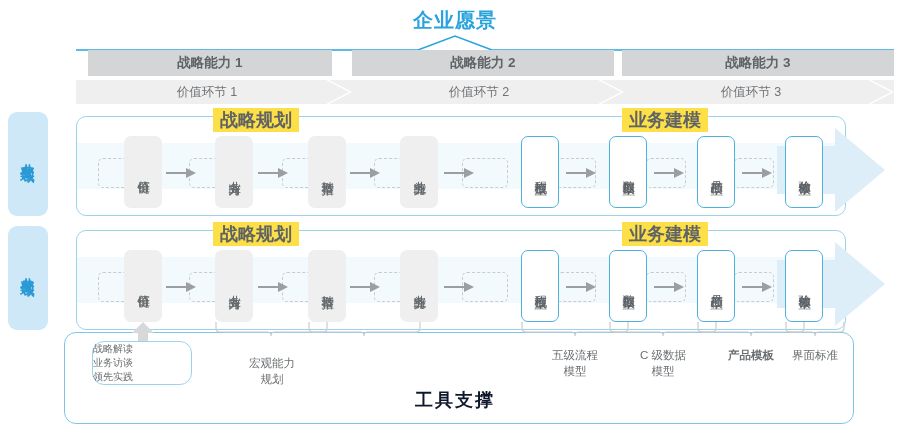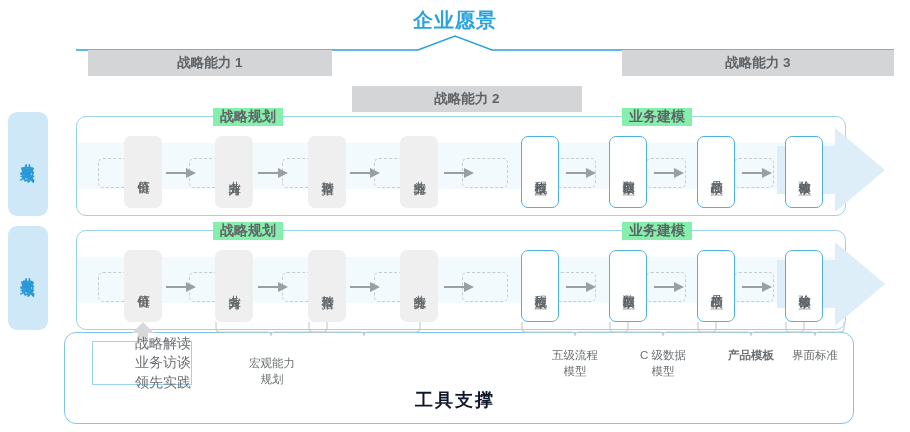--- a/index.html
+++ b/index.html
@@ -68,22 +68,22 @@
   }
   .lane-band {
     position:absolute; left:0; width:100%; height:46px;
     background:#f2fafd;
   }
   
   .lane-arrow { position:absolute; right:-42px; width:110px; height:100px; }
 
   .sec-title {
     position:absolute; display:flex; align-items:center; gap:9px;
-    font-size:14px; font-weight:bold; color:#5f6366; white-space:nowrap;
-    background:#86efac; padding:0 7px;
+    font-size:18px; font-weight:bold; color:#5f6366; white-space:nowrap;
+    background:#fde047; padding:0 7px;
   }
   .sec-rule { position:absolute; height:1px; background:#9bd3ec; }
 
   
   .ph {
     position:absolute; border:1.4px dashed #c9cccd; border-radius:5px;
     background:transparent;
   }
   .node {
     position:absolute; width:38px; height:72px; border-radius:7px;
@@ -99,24 +99,24 @@
 
   .arrow { position:absolute; width:30px; height:12px; }
 
   
   .bracket { position:absolute; }
   .tool-label {
     position:absolute; text-align:center; font-size:11.5px;
     line-height:1.35; color:#6b6f72; white-space:nowrap;
   }
   .tool-box {
-    position:absolute; border:1.2px solid #9bd3ec; border-radius:0;
+    position:absolute; border:1.2px solid #9bd3ec; border-radius:12px;
     background:#ffffff; display:flex; align-items:center;
-    justify-content:flex-end; text-align:center;
-    font-size:14px; line-height:1.4; color:#6b6f72;
+    justify-content:flex-start; text-align:center;
+    font-size:10px; line-height:1.4; color:#6b6f72;
   }
   .up-arrow { position:absolute; width:22px; height:26px; }
 
   .outer-box {
     position:absolute; left:64px; top:332px; width:790px; height:92px;
     border:1.3px solid #7fc6e6; border-radius:12px;
   }
   .footer-title {
     position:absolute; left:0; top:388px; width:910px;
     text-align:center; font-size:18px; font-weight:bold;
@@ -133,28 +133,51 @@
   </div>
 
   <svg class="peak" viewBox="0 0 910 18" preserveAspectRatio="none">
     <polyline points="76,16 418,16 455,2 492,16 894,16" fill="none" stroke="#2aa3dd" stroke-width="1.6"></polyline>
   </svg>
 
   <div class="cap-row">
     <div class="cap-bar" style="left:0px; width:244px;margin-left:12px;">
       <span>战略能力 1</span>
     </div>
-    <div class="cap-bar" style="left:276px; width:230px;margin-top:36px;">
+    <div class="cap-bar" style="left:276px; width:262px;">
       <span>战略能力 2</span>
     </div>
     <div class="cap-bar" style="left:546px; width:272px;">
       <span>战略能力 3</span>
     </div>
   </div>
 
+  <div class="vc-row">
+    <div class="vc-band"></div>
+
+    <svg class="vc-sep" style="left:250px;" viewBox="0 0 26 24" preserveAspectRatio="none">
+      <polygon points="0,0 3,0 26,12 3,24 0,24 23,12" fill="#ffffff"></polygon>
+    </svg>
+    <svg class="vc-sep" style="left:522px;" viewBox="0 0 26 24" preserveAspectRatio="none">
+      <polygon points="0,0 3,0 26,12 3,24 0,24 23,12" fill="#ffffff"></polygon>
+    </svg>
+    <svg class="vc-sep" style="left:792px;" viewBox="0 0 26 24" preserveAspectRatio="none">
+      <polygon points="0,0 3,0 26,12 3,24 0,24 23,12" fill="#ffffff"></polygon>
+    </svg>
+
+    <div class="vc-label" style="left:0px; width:262px;">
+      <span>价值环节 1</span>
+    </div>
+    <div class="vc-label" style="left:272px; width:262px;">
+      <span>价值环节 2</span>
+    </div>
+    <div class="vc-label" style="left:544px; width:262px;">
+      <span>价值环节 3</span>
+    </div>
+  </div>
 
   <div class="domain-tab" style="top:112px; height:104px;">
     <span>业务领域 1</span>
   </div>
   <div class="domain-tab" style="top:226px; height:104px;">
     <span>业务领域 2</span>
   </div>
 
   <div class="lane" style="top:116px; height:100px;">
     <div class="lane-band" style="top:26px;"></div>

